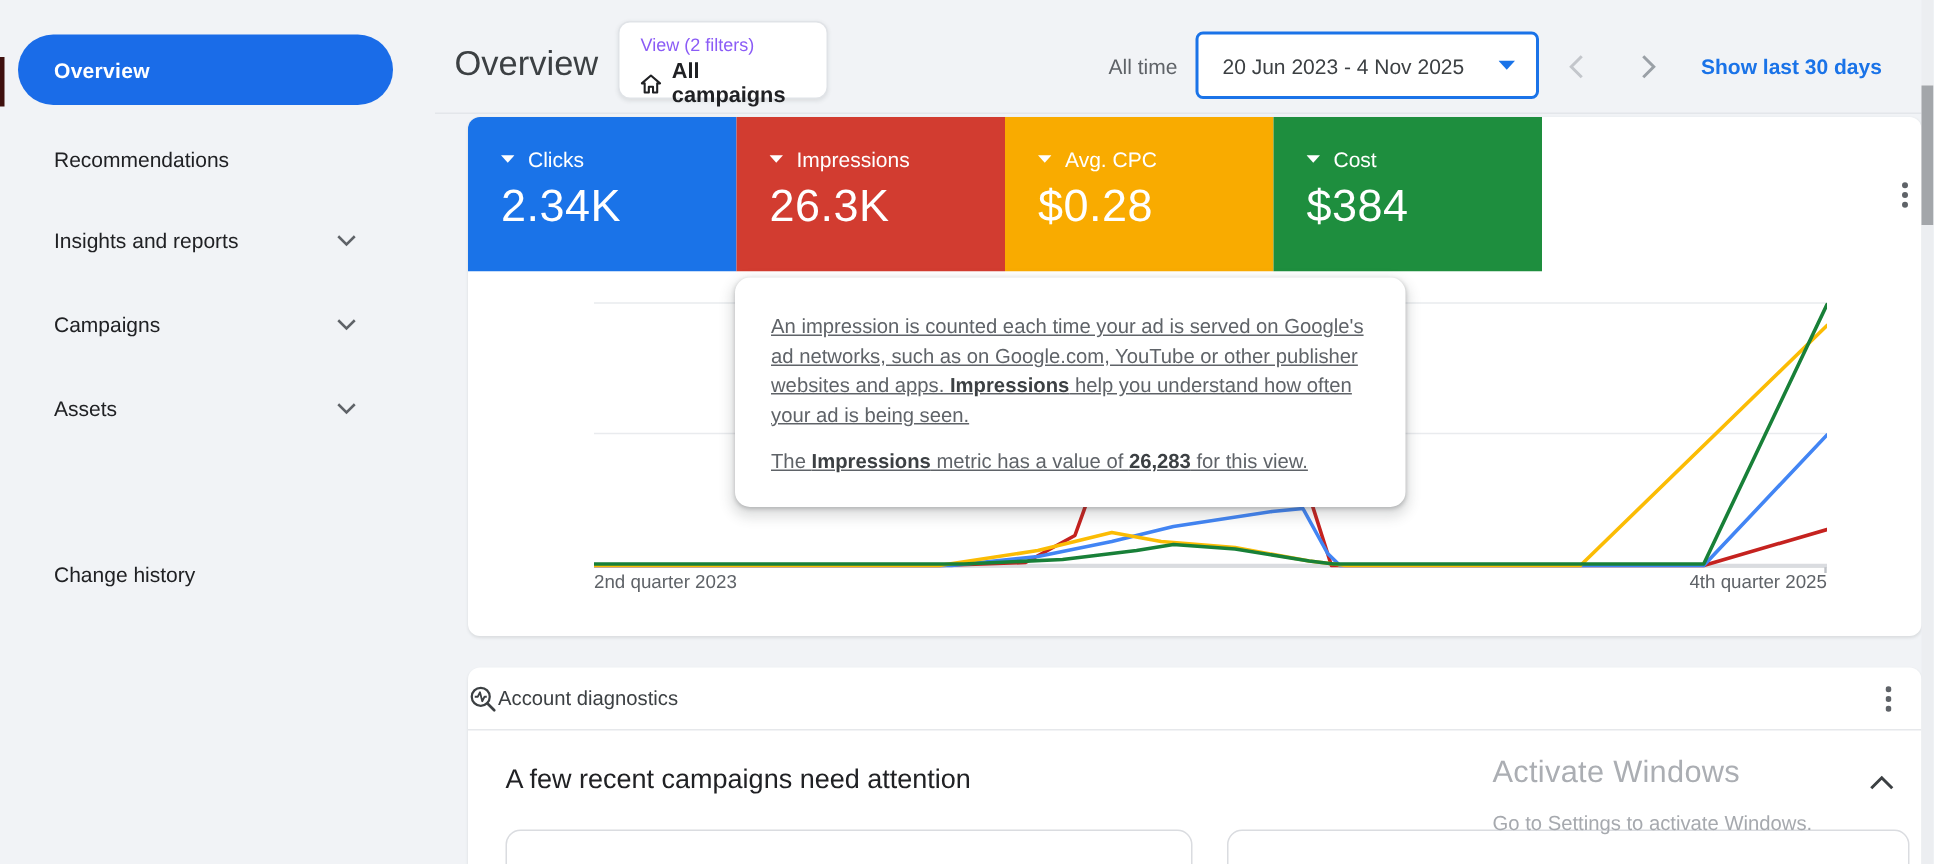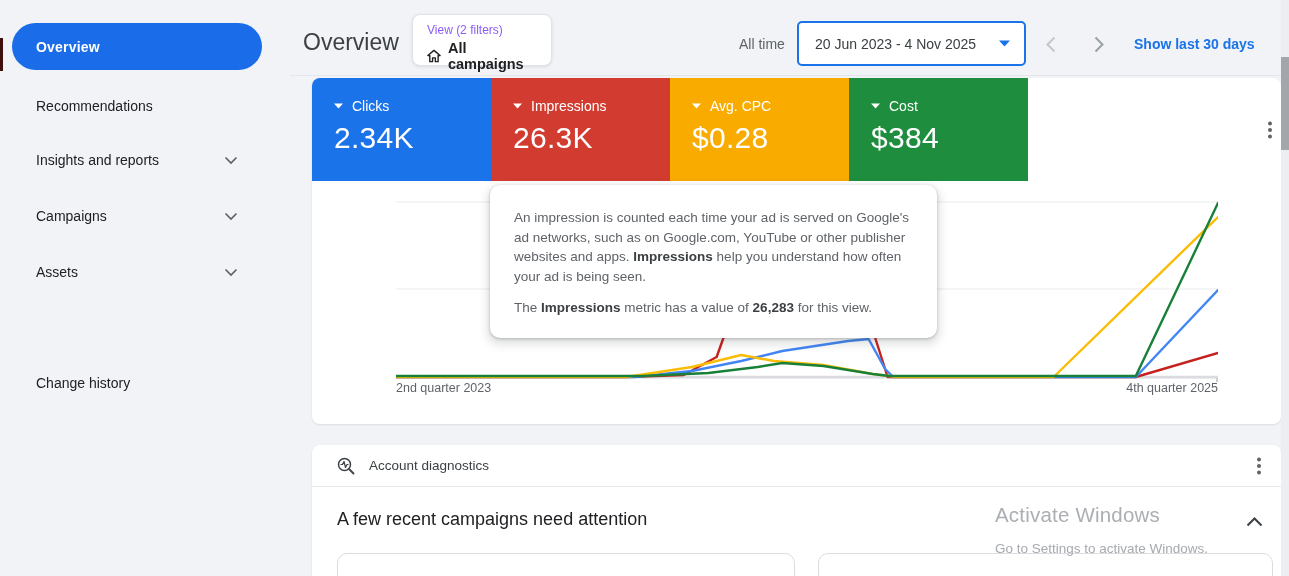--- a/index.html
+++ b/index.html
@@ -63,30 +63,30 @@
   .kebab-diag { right:10px; top:9px; }
 
   
   #chart-svg { position:absolute; left:396px; top:192px; }
   .x-labels { position:absolute; left:396px; top:381px; width:822px; display:flex; justify-content:space-between; font-size:12.5px; color:#5f6368; }
   .metric-tooltip {
     position:absolute; left:490px; top:185px; width:447px; min-height:150px;
     background:#fff; border-radius:10px; box-shadow:0 1px 3px rgba(60,64,67,.3), 0 4px 8px 3px rgba(60,64,67,.15);
     padding:23px 24px 20px 24px; z-index:5;
   }
-  .metric-tooltip p { font-size:13.5px; line-height:19.5px; color:#5f6368; }
+  .metric-tooltip p { font-size:13.5px; line-height:19.5px; color:#5f6368;text-decoration:underline; }
   .metric-tooltip p + p { margin-top:12px; }
   .metric-tooltip b { color:#3c4043; }
 
   
   .diag-card {
     position:absolute; left:312px; top:445px; width:969px; height:131px;
     background:#fff; border-radius:8px 8px 0 0; box-shadow:0 1px 2px rgba(60,64,67,.12); overflow:hidden;
   }
-  .diag-header { position:relative; height:42px; border-bottom:1px solid #e6e8eb; display:flex; align-items:center; padding-left:24px; gap:13px; }
+  .diag-header { position:relative; height:42px; border-bottom:1px solid #e6e8eb; display:flex; align-items:center; }
   .diag-title { font-size:13.5px; color:#3c4043; }
   .diag-heading { position:absolute; left:25px; top:64px; font-size:18px; font-weight:400; color:#202124; }
   .collapse-btn { position:absolute; right:14px; top:64px; width:26px; height:26px; display:flex; align-items:center; justify-content:center; cursor:pointer; }
   .mini-card { position:absolute; top:108px; height:60px; background:#fff; border:1px solid #dadce0; border-radius:10px; }
   .mini-left { left:25px; width:458px; } .mini-right { left:506px; width:455px; }
 
   
   .watermark { position:absolute; left:995px; top:503px; z-index:9; pointer-events:none; }
   .wm1 { font-size:20.5px; color:#abaeb3; letter-spacing:.2px; }
   .wm2 { font-size:13.5px; color:#a6a9ae; margin-top:14px; }

